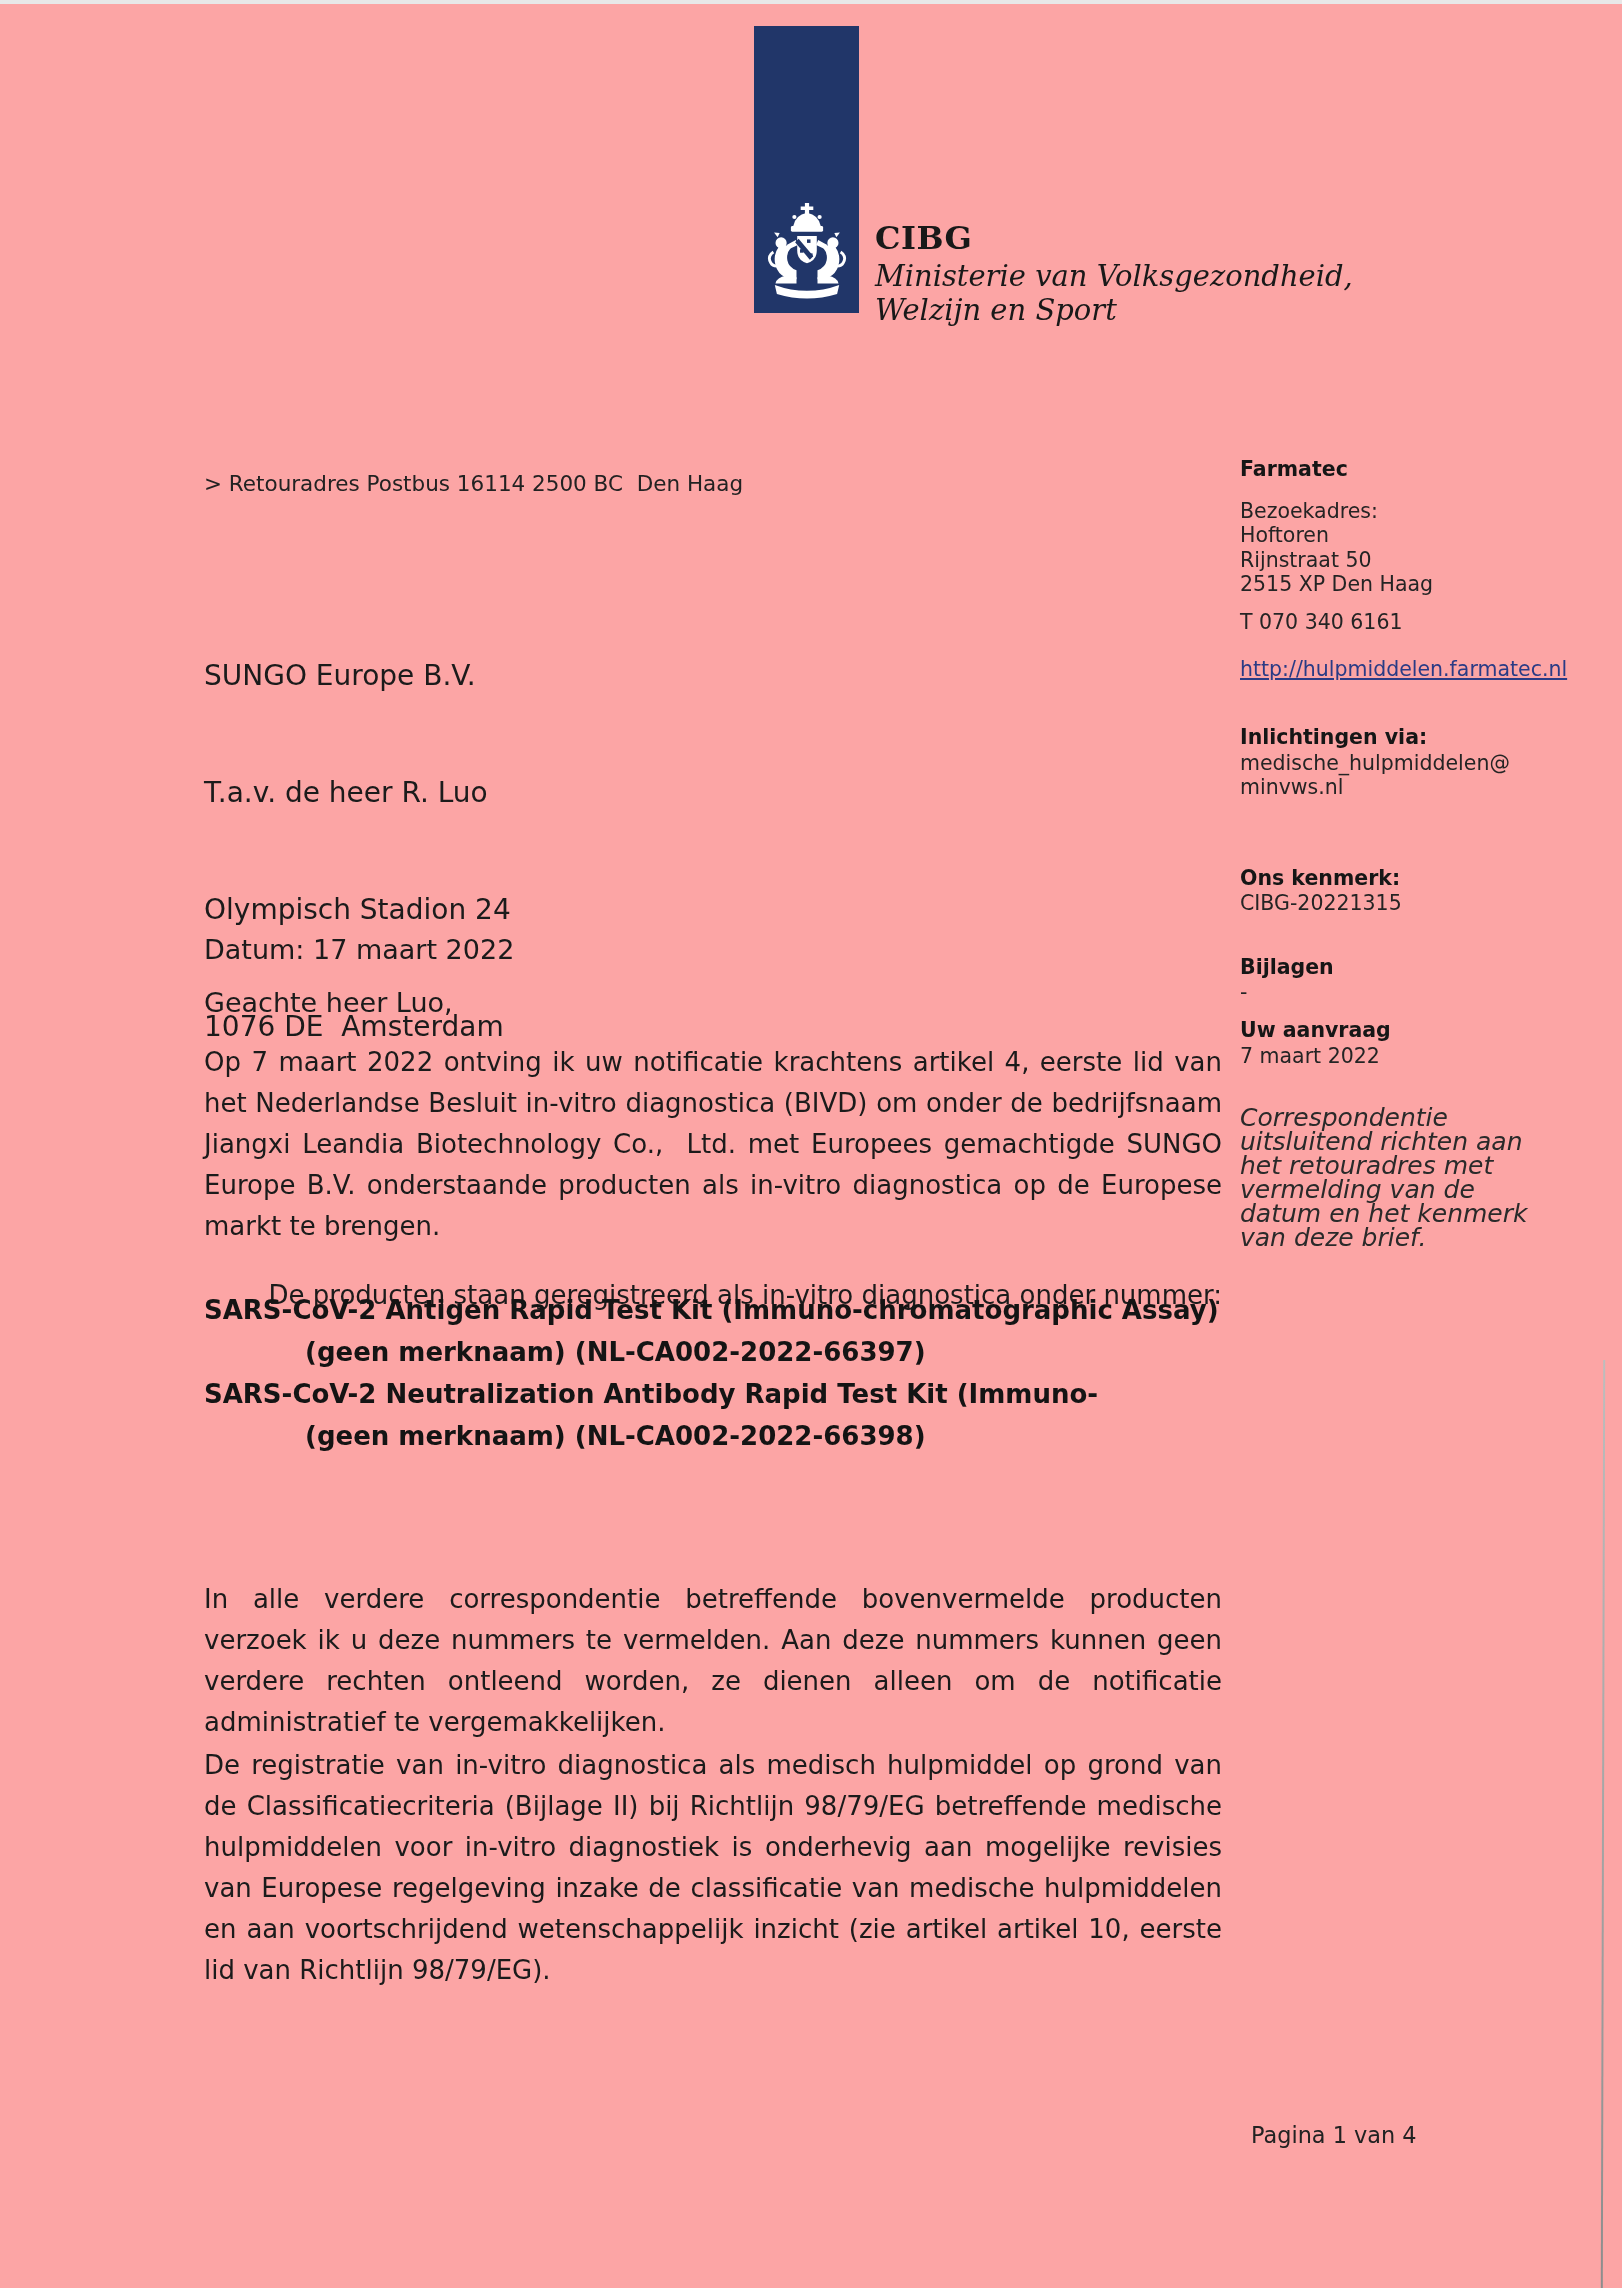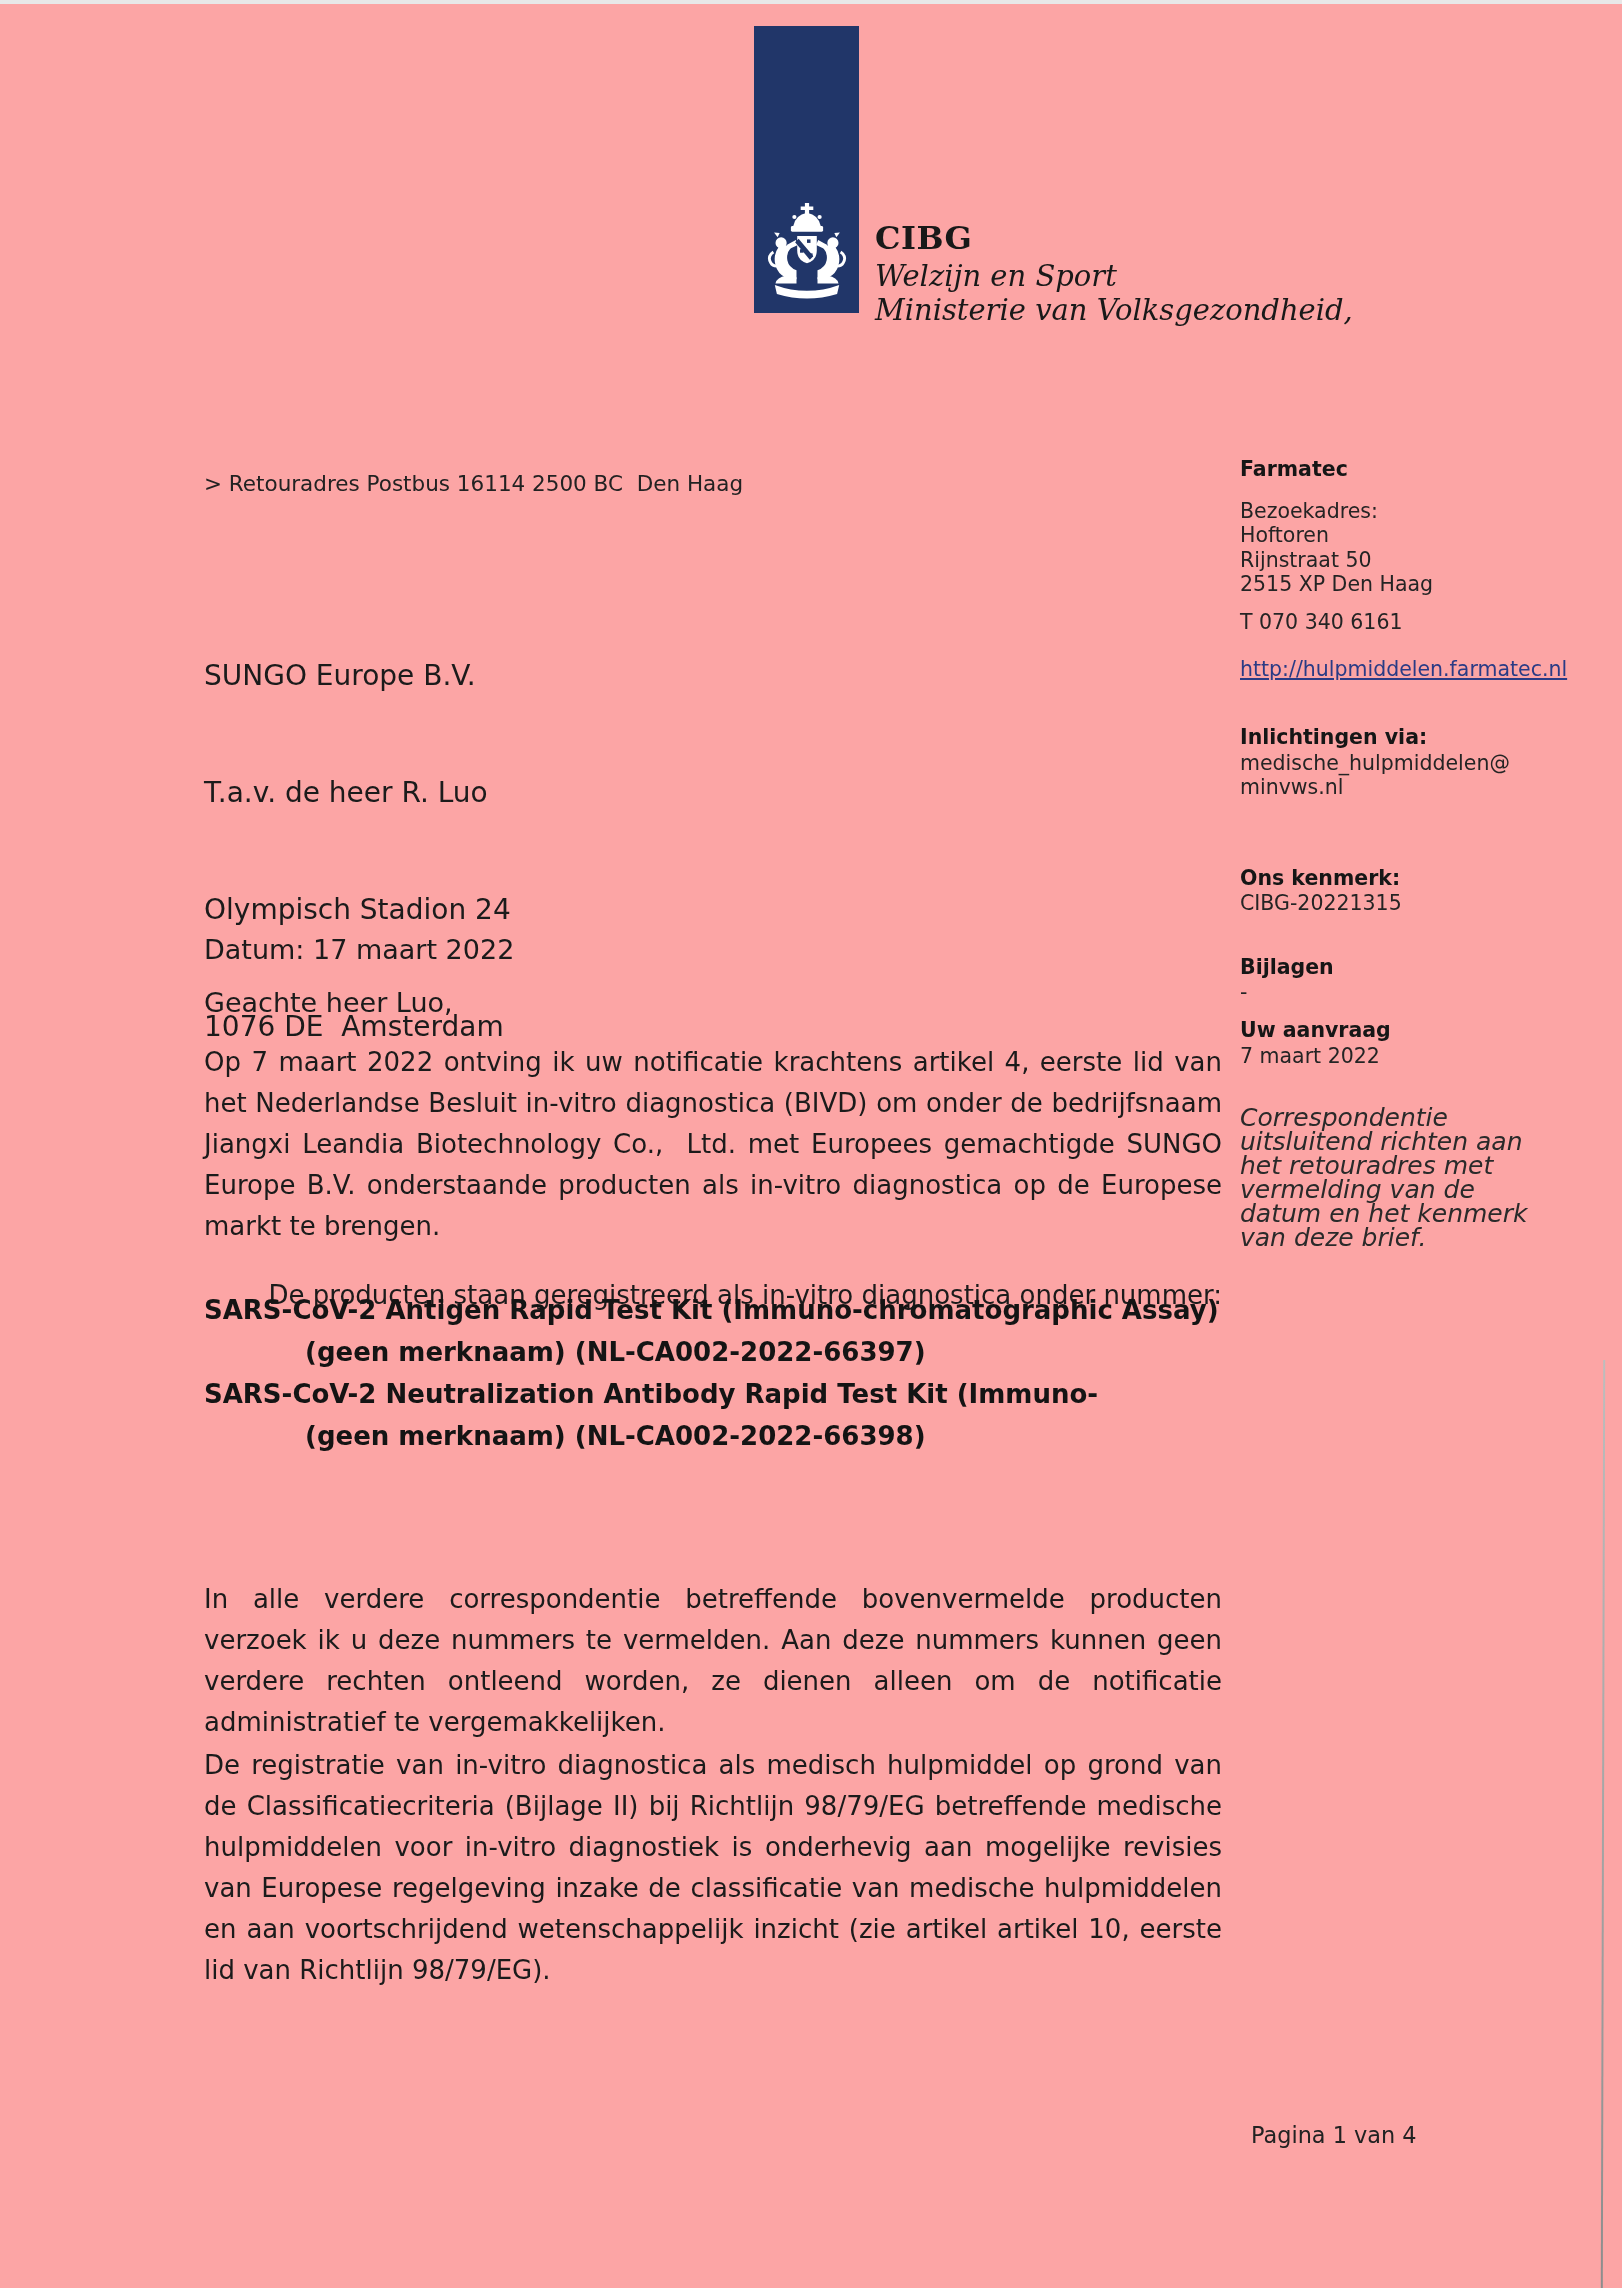--- a/index.html
+++ b/index.html
@@ -97,22 +97,22 @@
         <path d="M48 51 l21 25 l-5 5 l-21 -25 z"></path>
         <rect x="60" y="52" width="5" height="5"></rect>
         <rect x="50" y="66" width="5" height="5"></rect>
         <rect x="63" y="72" width="5" height="5"></rect>
       </g>
     </svg>
   </div>
   <div class="wordmark">
     <div class="org-name">CIBG</div>
     <div class="ministry">
+      <div>Ministerie van Volksgezondheid,</div>
       <div>Welzijn en Sport</div>
-      <div>Ministerie van Volksgezondheid,</div>
     </div>
   </div>
 
   <div class="retouradres">&gt; Retouradres Postbus 16114 2500 BC  Den Haag</div>
 
   <div class="recipient">
     <div>SUNGO Europe B.V.</div>
     <div>T.a.v. de heer R. Luo</div>
     <div>Olympisch Stadion 24</div>
     <div>1076 DE  Amsterdam</div>

